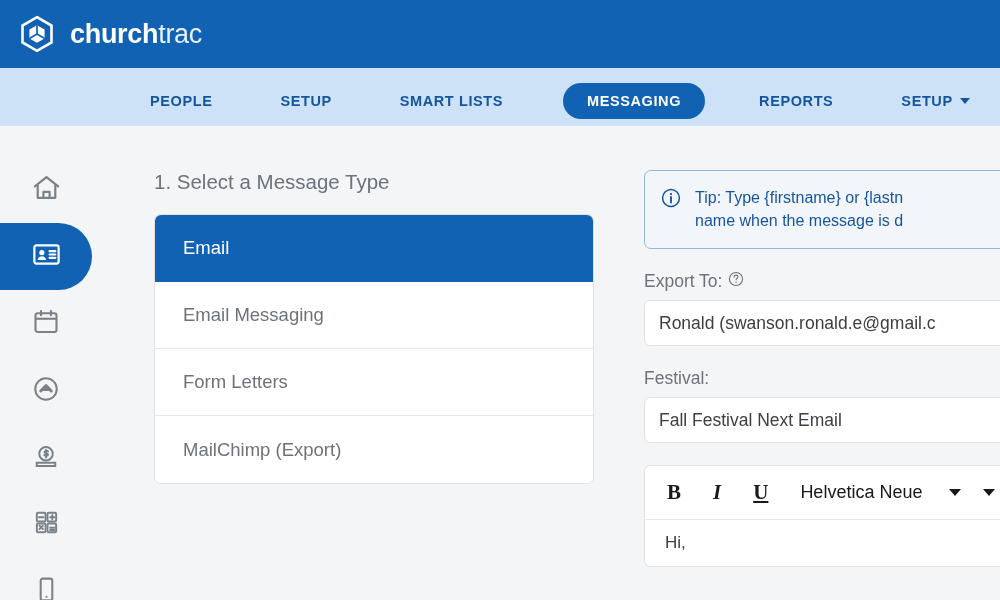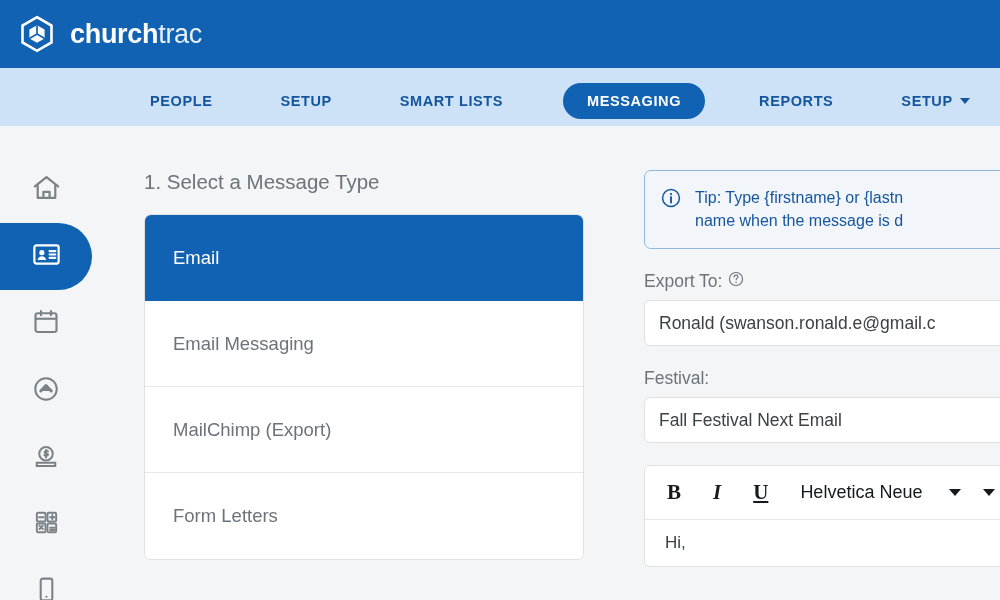--- a/index.html
+++ b/index.html
@@ -107,42 +107,42 @@
     left: 92px;
     top: 126px;
     right: 0;
     bottom: 0;
     background: #f4f5f6;
     overflow: hidden;
   }
 
   .left-col {
     position: absolute;
-    left: 52px;
+    left: 62px;
     top: 44px;
     width: 440px;
   }
 
   .step-title {
     font-size: 20.5px;
     color: #6c737a;
     font-weight: 400;
     margin-bottom: 20px;
     white-space: nowrap;
   }
 
   .type-list {
     width: 440px;
     background: #ffffff;
     border: 1px solid #dfe1e3;
     border-radius: 7px;
     overflow: hidden;
   }
   .type-item {
-    height: 86px;
+    height: 67px;
     display: flex;
     align-items: center;
     padding-left: 28px;
     font-size: 18.5px;
     color: #6c737a;
     border-bottom: 1px solid #e6e8ea;
     background: #ffffff;
     cursor: pointer;
     white-space: nowrap;
   }
@@ -381,24 +381,24 @@
       <div class="step-title">1. Select a Message Type</div>
 
       <div class="type-list">
         <div class="type-item selected">
           <span>Email</span>
         </div>
         <div class="type-item">
           <span>Email Messaging</span>
         </div>
         <div class="type-item">
-          <span>MailChimp (Export)</span>
+          <span>Form Letters</span>
         </div>
         <div class="type-item">
-          <span>Form Letters</span>
+          <span>MailChimp (Export)</span>
         </div>
       </div>
     </div>
 
     <div class="right-col">
 
       <div class="tip-box">
         <span class="tip-icon">
           <svg width="20" height="20" viewBox="0 0 20 20" fill="none" stroke="#16559c" stroke-width="1.5">
             <circle cx="10" cy="10" r="8.4"></circle>

